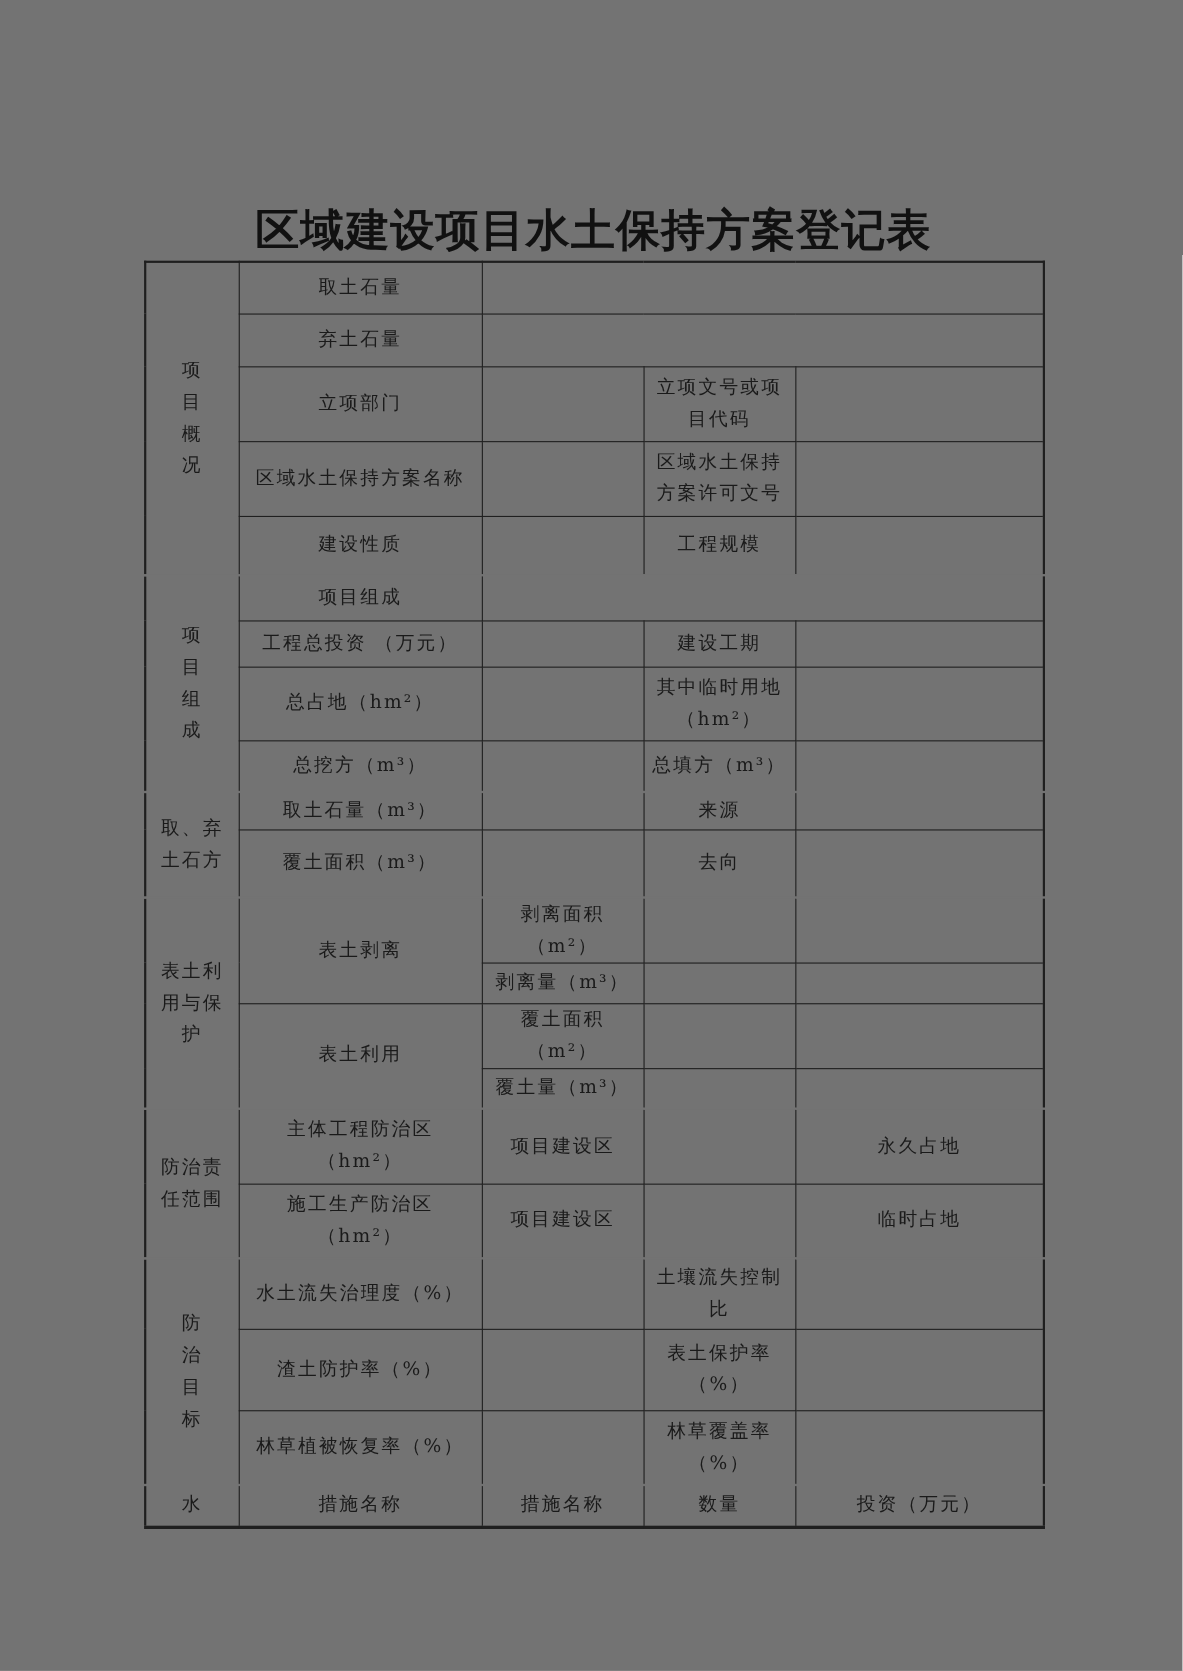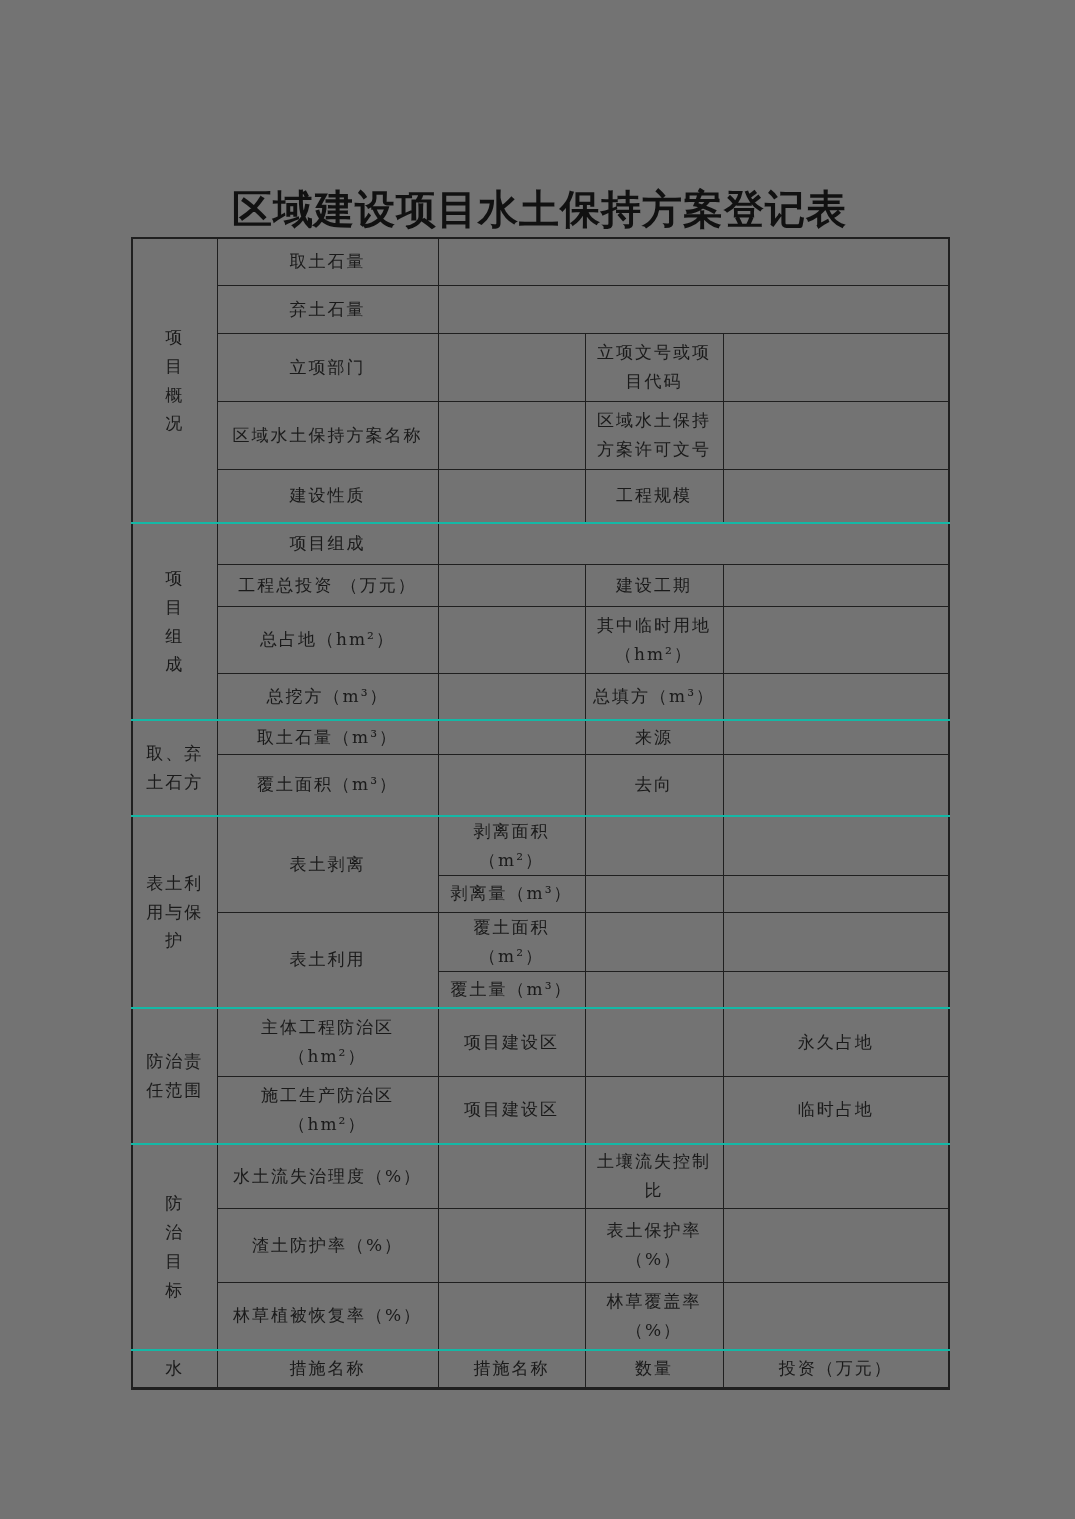--- a/index.html
+++ b/index.html
@@ -37,21 +37,21 @@
     border: 1px solid #1f1f1f;
     padding: 0 4px;
     text-align: center;
     vertical-align: middle;
     font-size: 17px;
     letter-spacing: 2px;
     line-height: 1.7;
     white-space: pre-line;
     overflow: hidden;
   }
-  tr.sec-start td { border-top: 2px solid #14b8a6; }
+  tr.sec-start td { border-top: 2px solid #737373; }
   td.sec-head {
     line-height: 1.9;
     letter-spacing: 1px;
   }
   .page-footer {
     position: absolute;
     left: 131px;
     top: 1368px;
     width: 817px;
     text-align: right;

